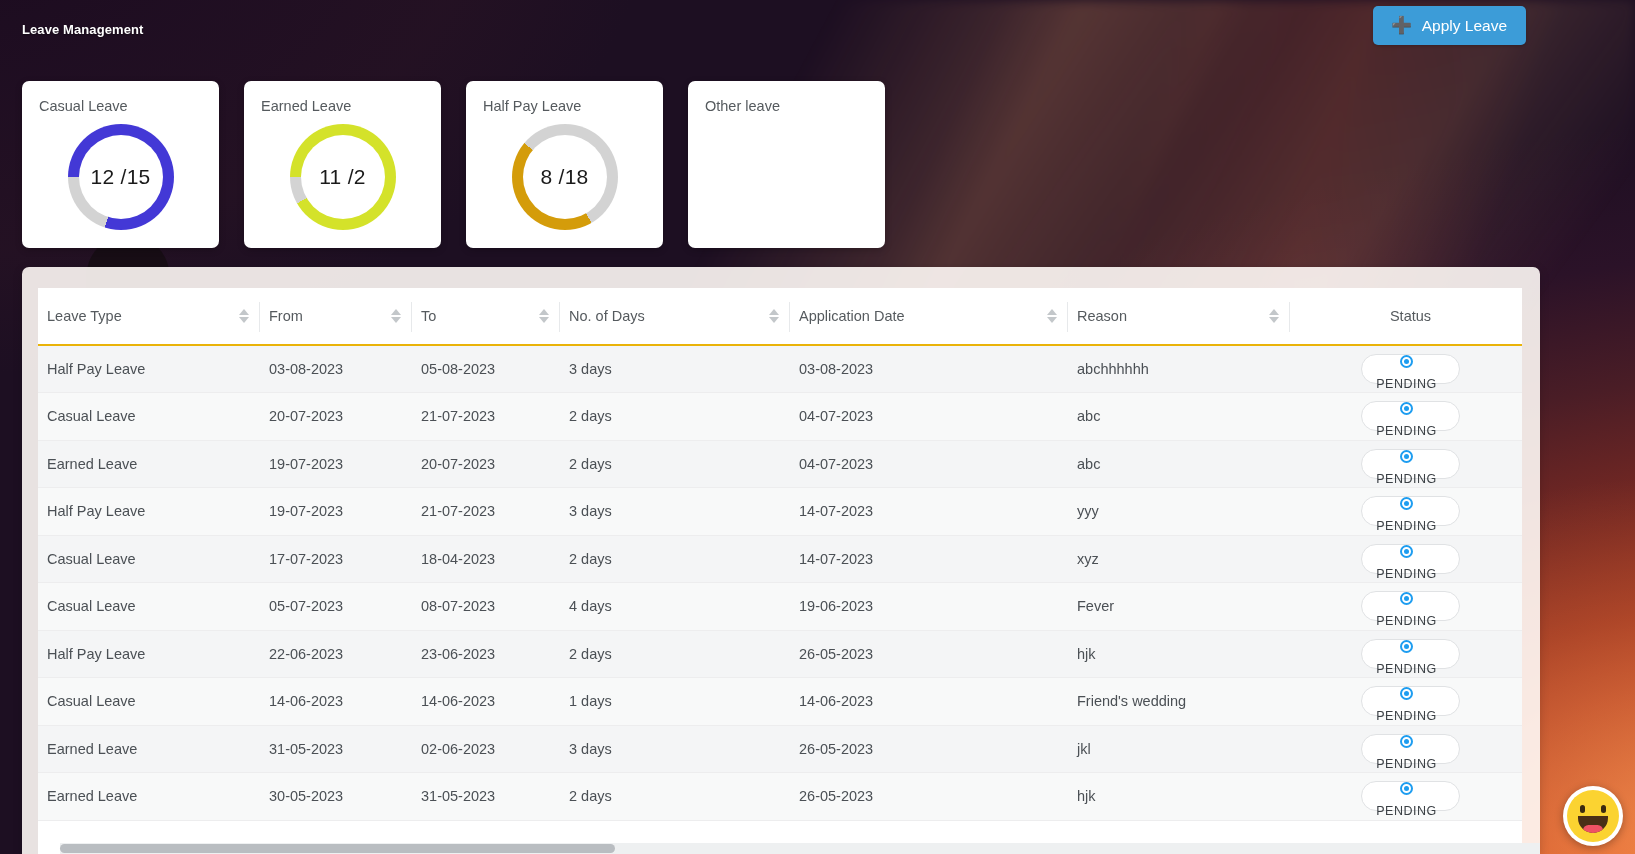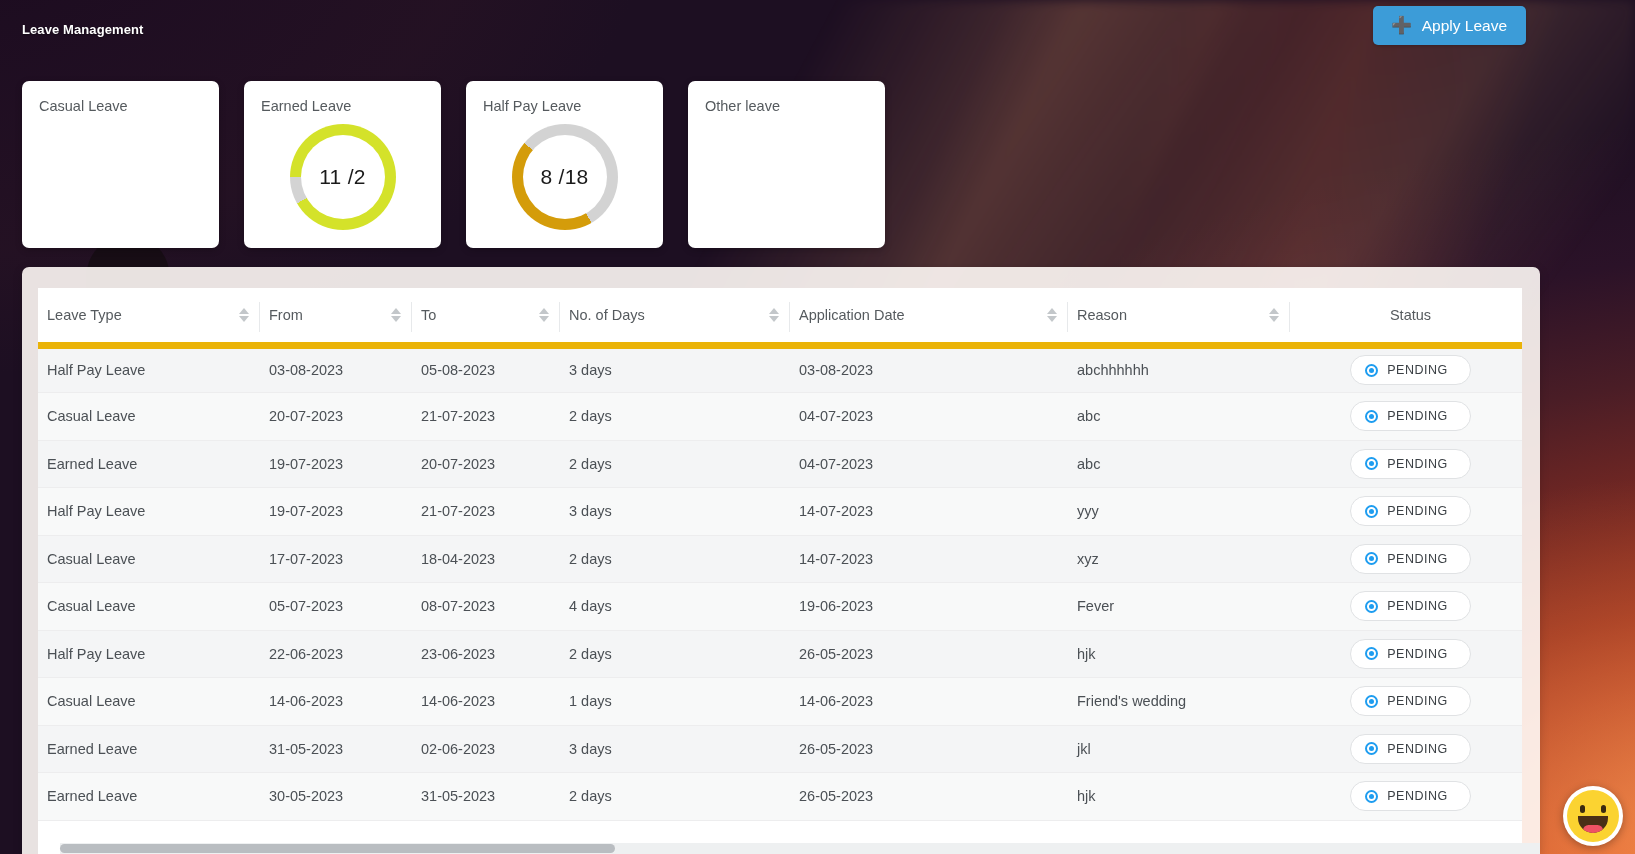--- a/index.html
+++ b/index.html
@@ -170,21 +170,21 @@
     table-layout: fixed;
   }
   table.leave-table th {
     height: 57px;
     background: #ffffff;
     font-size: 14.5px;
     font-weight: normal;
     color: #555a5e;
     text-align: left;
     padding: 0 0 0 9px;
-    border-bottom: 7px solid #eab308;
+    border-bottom: 2px solid #eab308;
     position: relative;
     vertical-align: middle;
   }
   table.leave-table th .th-inner {
     display: flex;
     align-items: center;
     justify-content: space-between;
     padding-right: 11px;
   }
   table.leave-table th.status-col .th-inner {
@@ -236,20 +236,21 @@
     gap: 9px;
     height: 30px;
     padding: 0 22px 0 14px;
     background: #ffffff;
     border: 1px solid #e0e2e4;
     border-radius: 16px;
     font-size: 12.5px;
     color: #3b4045;
     letter-spacing: 0.5px;
     cursor: pointer;
+    flex-direction: column;
   }
   .status-dot {
     width: 13px; height: 13px;
     border-radius: 50%;
     border: 2px solid #1e9df0;
     background: #ffffff;
     position: relative;
     flex: 0 0 auto;
   }
   .status-dot::after {
@@ -337,20 +338,27 @@
   <div class="page-title">Leave Management</div>
 
   <button class="apply-btn">
     <span class="plus">➕</span>
     <span>Apply Leave</span>
   </button>
 
   <div class="cards" id="cards">
       <div class="stat-card">
         <div class="stat-card-title">Casual Leave</div>
+        <div class="donut-wrap">
+          <div class="donut" style="background:conic-gradient(from -90deg, #4338d6 0deg 288deg, #d3d3d3 288deg 360deg)">
+            <div class="hole">
+              <span class="donut-label">12 /15</span>
+            </div>
+          </div>
+        </div>
       </div>
       <div class="stat-card">
         <div class="stat-card-title">Earned Leave</div>
         <div class="donut-wrap">
           <div class="donut" style="background:conic-gradient(from -90deg, #d4e22a 0deg 330.12deg, #d3d3d3 330.12deg 360deg)">
             <div class="hole">
               <span class="donut-label">11 /2</span>
             </div>
           </div>
         </div>

